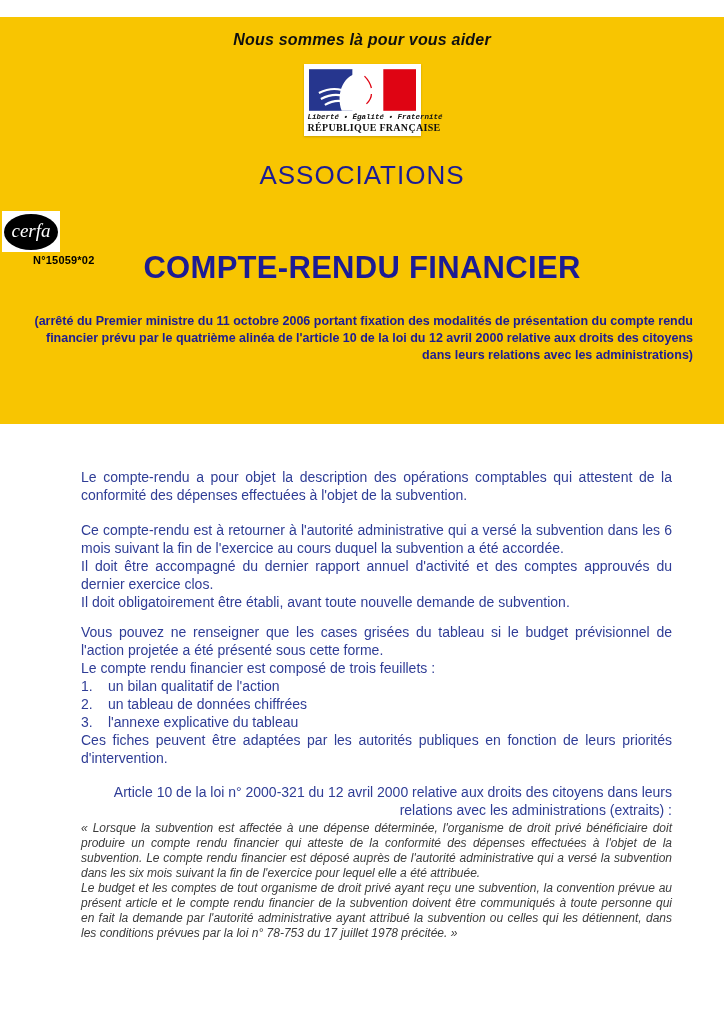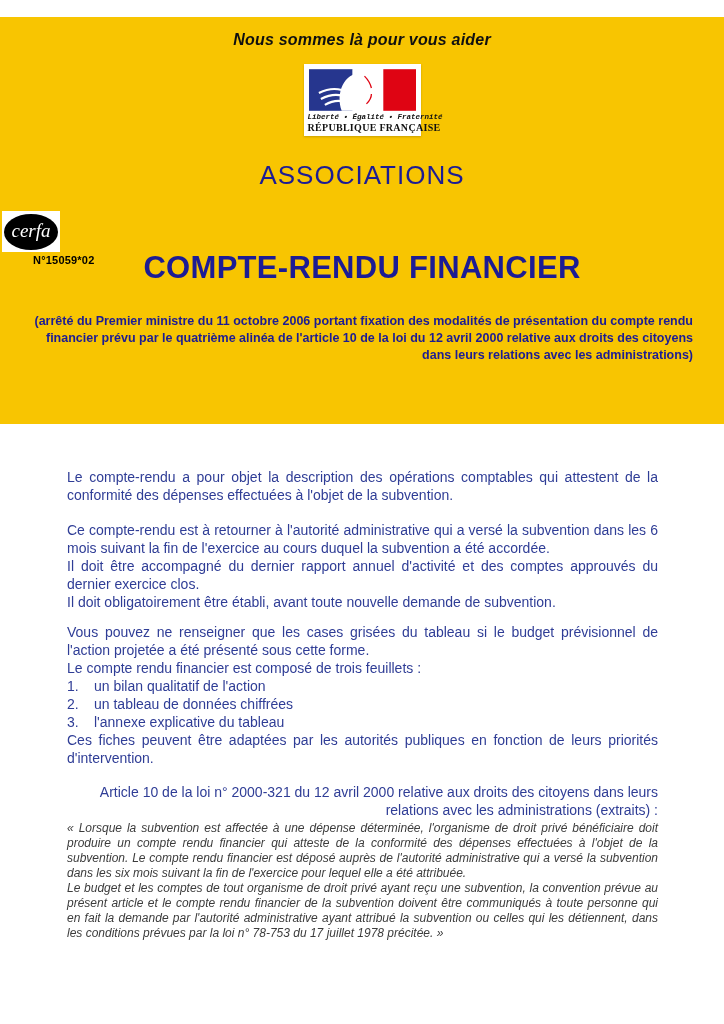--- a/index.html
+++ b/index.html
@@ -57,21 +57,21 @@
     margin-top:58px;text-align:center;
     font-size:31px;font-weight:bold;color:#1C1C94;line-height:37px;
     letter-spacing:0.3px;
   }
   .subtitle{
     width:662px;margin:27px auto 0 auto;text-align:right;
     font-size:12.5px;font-weight:bold;color:#1C1C94;line-height:17px;
   }
   
   .doc-body{
-    position:absolute;top:424px;left:67px;width:591px;
+    position:absolute;top:424px;left:81px;width:591px;
     color:#2F3D96;font-size:14px;line-height:18px;text-align:justify;
   }
   .p{margin:0;}
   .p1{margin-top:44px;}
   .p2{margin-top:17px;}
   .p3{margin-top:12px;}
   .p4{}
   .li .num{display:inline-block;width:27px;}
   .article{margin-top:16px;text-align:right;}
   .quote{margin-top:2px;color:#3C3C3C;font-style:italic;font-size:12px;line-height:15px;}

